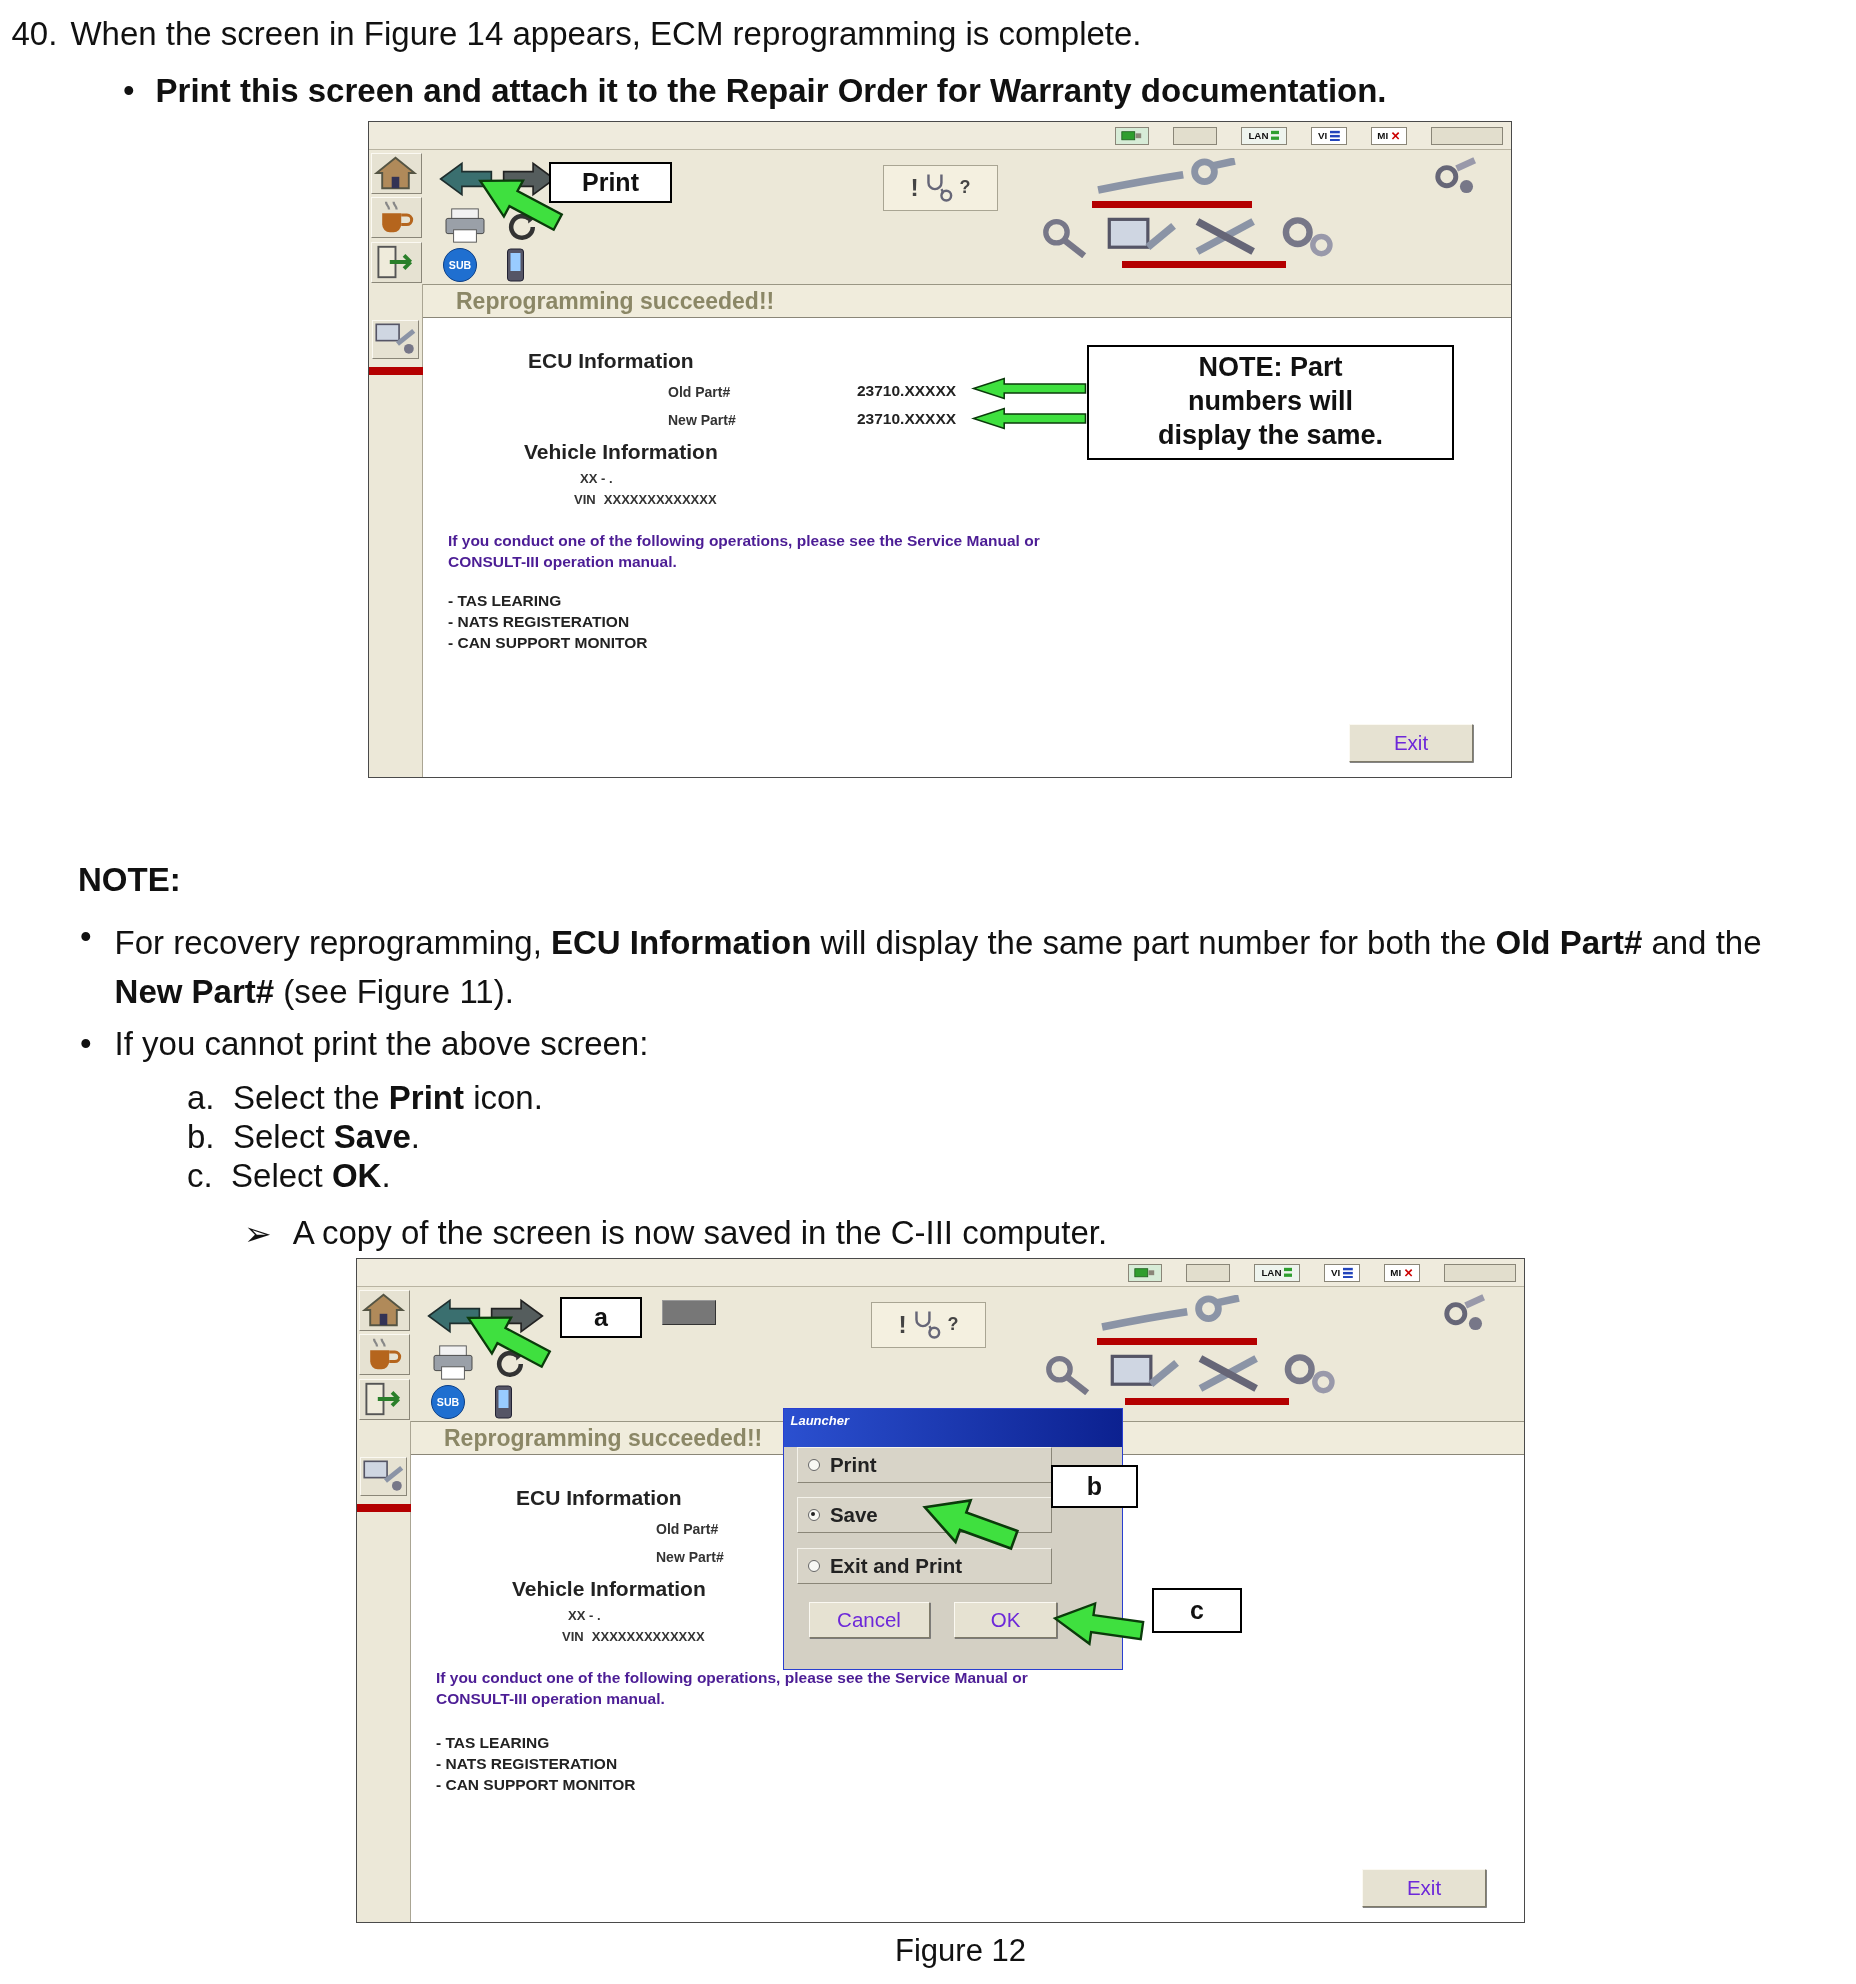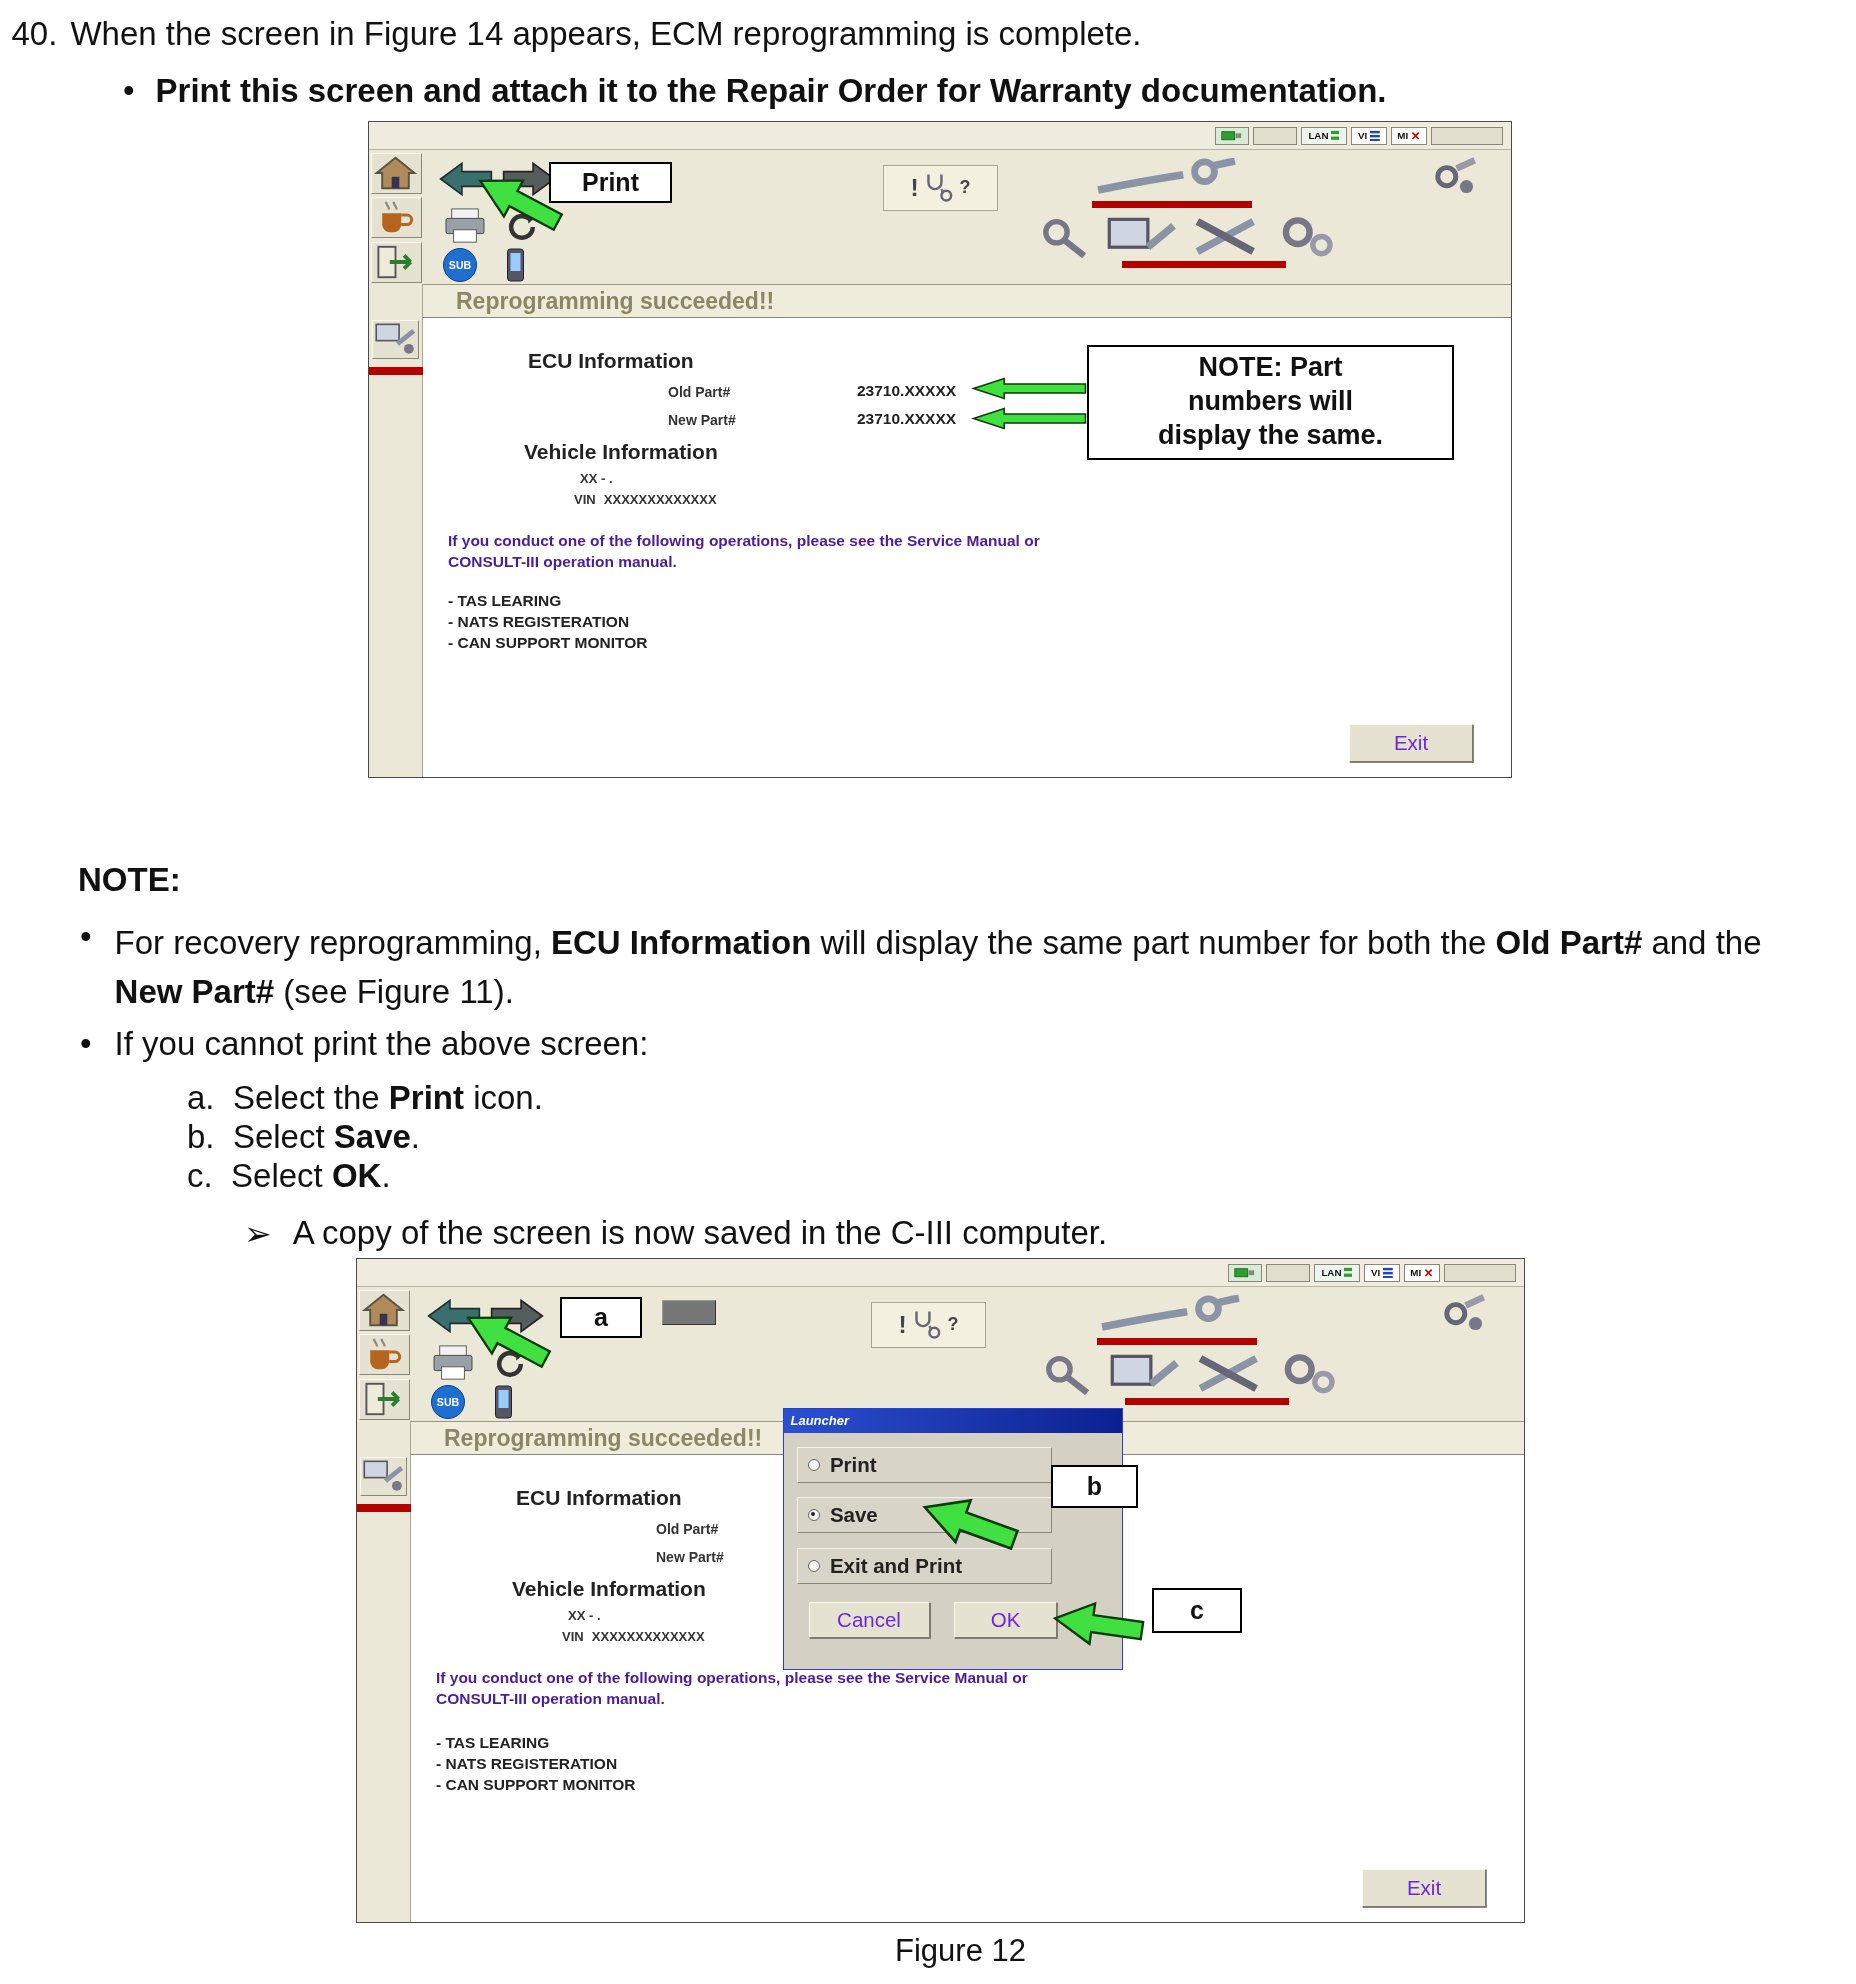--- a/index.html
+++ b/index.html
@@ -6,21 +6,21 @@
   body { background:#fff; font-family:"Liberation Sans", sans-serif; color:#111; }
   #page { position:relative; width:1857px; height:1984px; background:#fff; overflow:hidden; }
 
   .doc-text { position:absolute; font-size:33px; color:#111; }
   .b { font-weight:bold; }
 
   
   .fig { position:absolute; background:#ece8d8; border:1.6px solid #4a4a4a; overflow:hidden; }
   .statusbar { position:absolute; left:0; top:0; right:0; height:28px; background:#efebdd;
                border-bottom:0.8px solid #b9b4a2; display:flex; justify-content:flex-end;
-               align-items:center; gap:4px; padding-right:8.2px; }
+               align-items:center; gap:24px; padding-right:8.2px; }
   .sb-tile { height:18px; border:0.8px solid #8a8678; background:#e2decd; display:flex;
              align-items:center; justify-content:center; gap:2.5px; font-size:9.8px; font-weight:bold; }
   .toolbar { position:absolute; left:0; top:28px; right:0; height:134px; background:#ece8d8; }
   .tile { position:absolute; background:#e6e2d2; border:1.6px solid; border-color:#fbf9f2 #8a8678 #8a8678 #fbf9f2; }
   .titlestrip { position:absolute; left:54px; top:162px; right:0; height:34px; background:#f0ecdc;
                 border-top:0.8px solid #9a9684; border-bottom:1.6px solid #8a8678;
                 line-height:33px; padding-left:33px; font-weight:bold; font-size:23px; color:#8b8766; }
   .sidebar { position:absolute; left:0; top:162px; width:54px; bottom:0; background:#ece8d8;
              border-right:0.8px solid #aaa593; }
   .redbar { position:absolute; background:#b40000; }
@@ -41,21 +41,21 @@
   .part-val { position:absolute; font-weight:bold; font-size:15.5px; color:#222; }
   .small-b { position:absolute; font-weight:bold; font-size:13px; color:#333; }
   .para { position:absolute; font-weight:bold; font-size:15.5px; line-height:21px; color:#4c1d95; }
   .ops { position:absolute; font-weight:bold; font-size:15.5px; line-height:21px; color:#222; }
   .notebox { position:absolute; background:#fff; border:2.5px solid #000; text-align:center;
              font-weight:bold; font-size:27px; line-height:34px; padding-top:3.3px; z-index:9;margin-top:12px; }
   .notebox span { display:block; }
 
   
   .dialog { position:absolute; background:#d4d0c4; border:1.6px solid #2a3fd0; z-index:8; }
-  .dialog-title { position:absolute; left:0; top:0; right:0; height:24px;
+  .dialog-title { position:absolute; left:0; top:0; right:0; height:38px;
                   background:linear-gradient(90deg,#2b50d0,#0c2190); color:#fff;
                   font-weight:bold; font-style:italic; font-size:13px; line-height:23px; padding-left:6.5px; }
   .opt { position:absolute; height:36px; background:#d8d4c8; border:1.6px solid;
          border-color:#f4f2ea #8a8678 #8a8678 #f4f2ea; display:flex; align-items:center;
          gap:9.8px; padding-left:9.8px; font-weight:bold; font-size:20.5px; color:#222; }
   .radio { width:12.3px; height:12.3px; border:1.6px solid #666; background:#f8f8f4; border-radius:50%;
            position:relative; flex:0 0 auto; }
   .radio.sel::after { content:""; position:absolute; left:2.5px; top:2.5px; width:4.1px; height:4.1px;
                       border-radius:50%; background:#222; }
 

